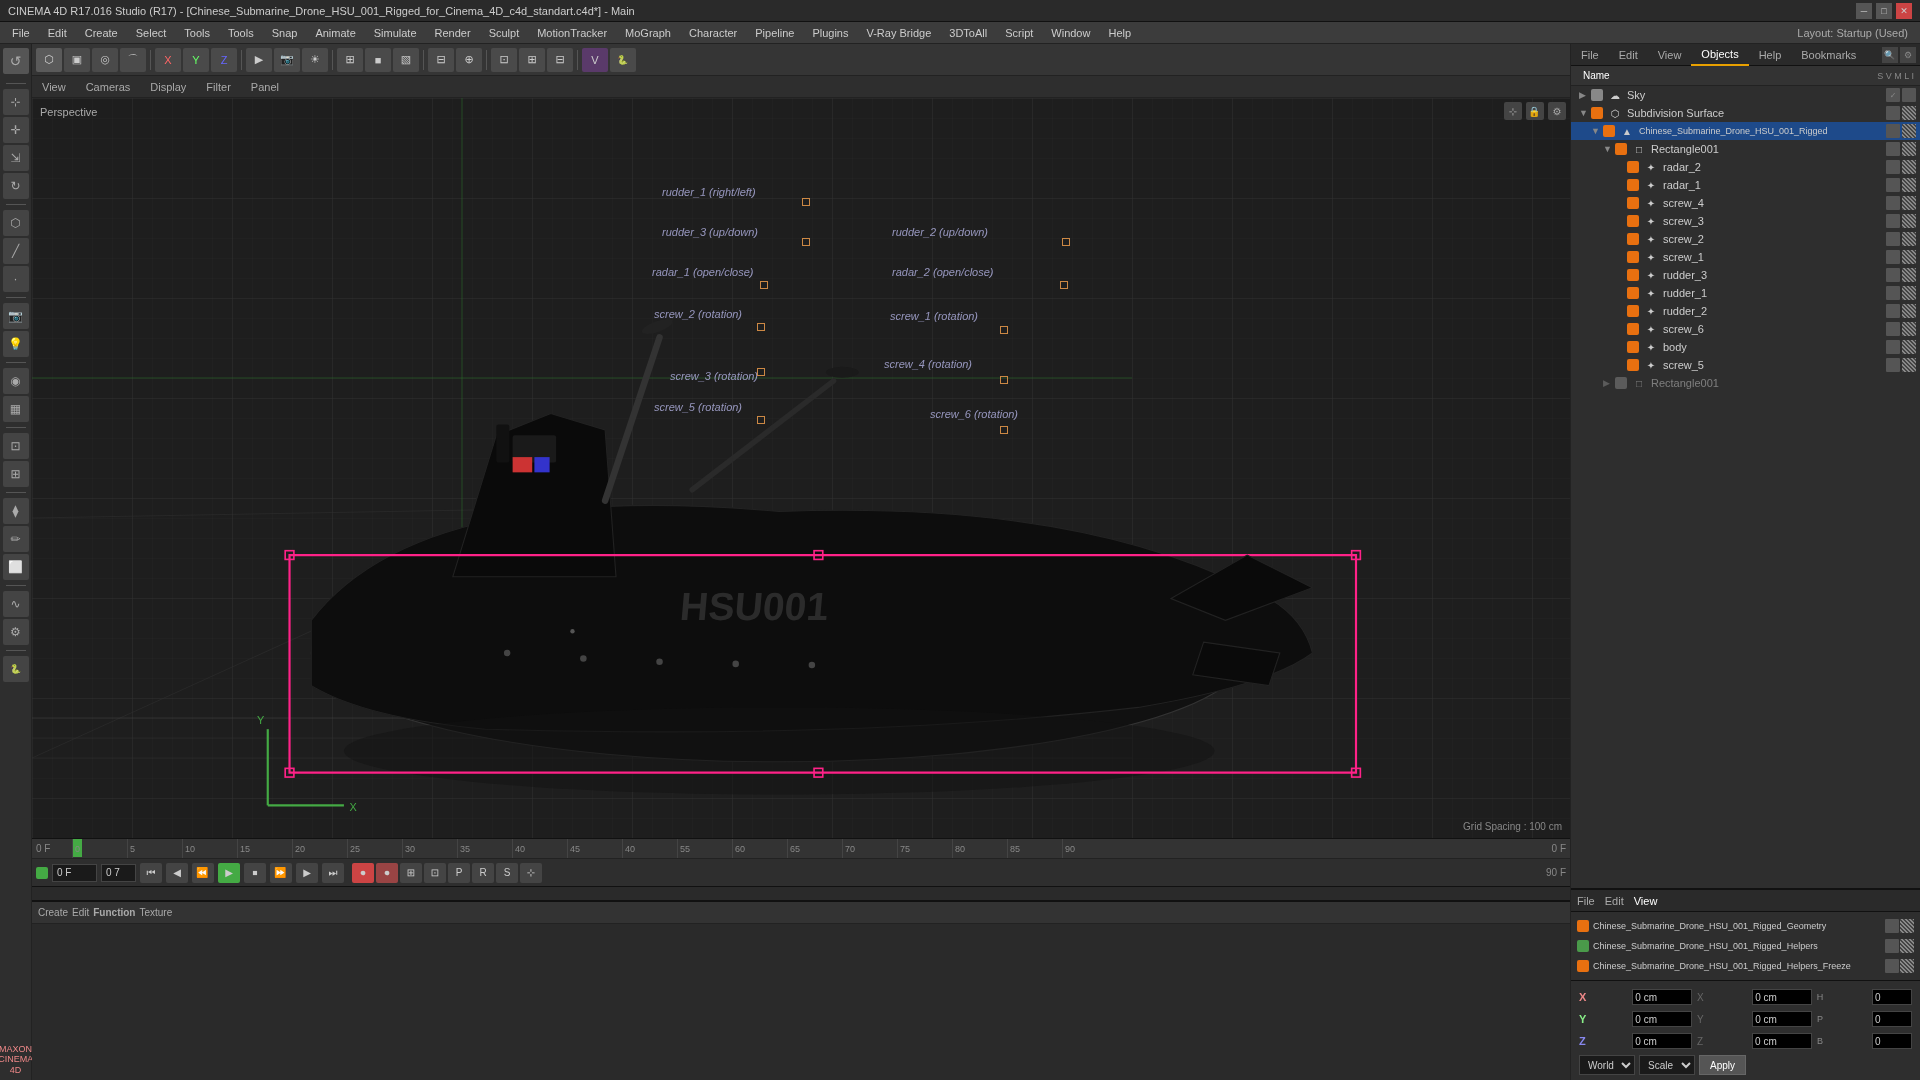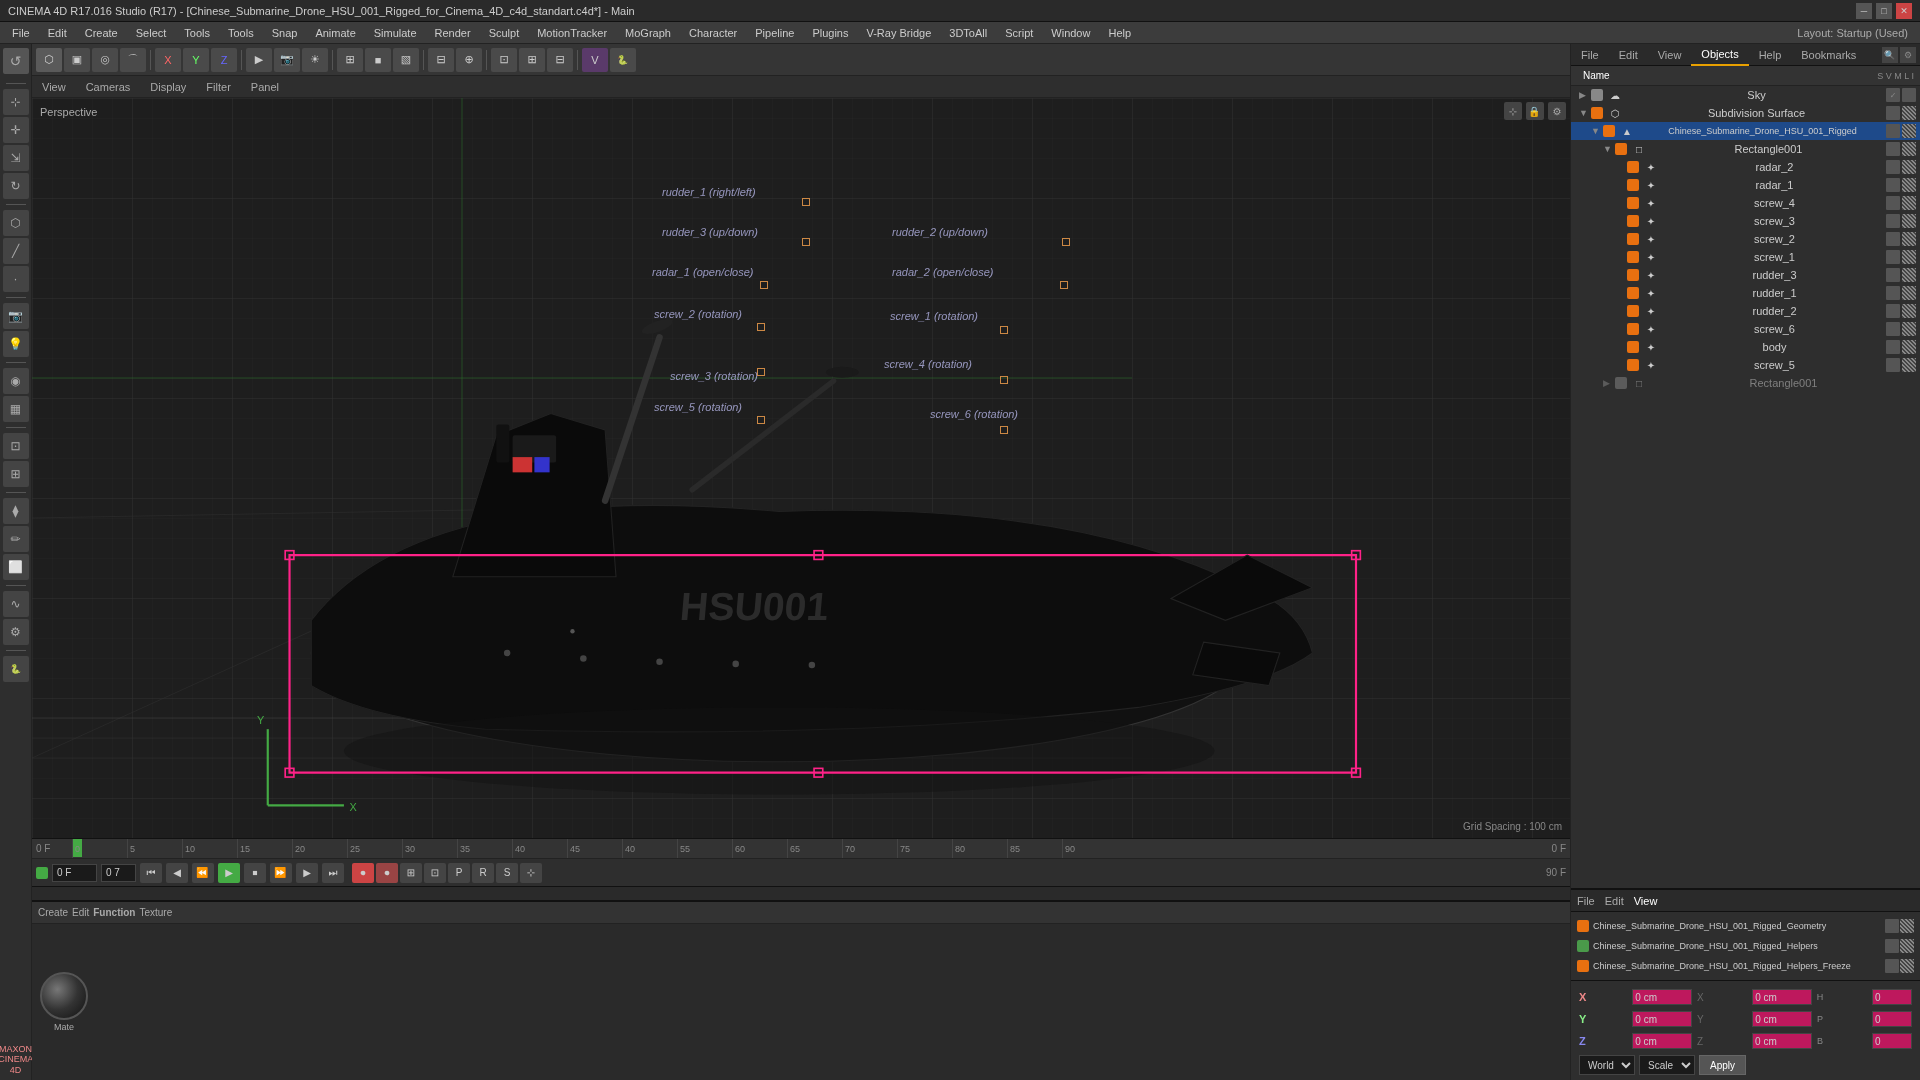--- a/index.html
+++ b/index.html
@@ -83,27 +83,27 @@
     .om-header-tabs { display: flex; gap: 2px; }
     .om-header-tab { color: #aaa; font-size: 10px; cursor: pointer; padding: 2px 6px; }
     .om-header-tab.active { color: #fff; }
 
     #object-list { overflow-y: auto; height: calc(100% - 20px); }
     .obj-item { display: flex; align-items: center; height: 18px; padding: 0 4px; cursor: pointer; }
     .obj-item.selected { background: #1e4a8a; }
     .obj-indent { display: inline-block; }
     .obj-expand { width: 12px; color: #888; font-size: 9px; cursor: pointer; }
     .obj-icon { width: 16px; height: 16px; margin-right: 4px; display: flex; align-items: center; justify-content: center; font-size: 10px; }
-    .obj-name { flex: 1; color: #ccc; font-size: 11px; text-align: center; }
+    .obj-name { flex: 1; color: #ccc; font-size: 11px; }
 
     
     #coord-panel { height: 100px; background: #2e2e2e; border-top: 1px solid #111; padding: 6px 8px; }
     .coord-row { display: flex; align-items: center; height: 20px; gap: 2px; margin-bottom: 2px; }
     .coord-label { width: 12px; color: #e88; font-size: 11px; font-weight: bold; }
-    .coord-input { height: 16px; background: #be185d; border: 1px solid #444; color: #ccc; font-size: 10px; width: 60px; padding: 0 2px; margin-left: 44px; }
+    .coord-input { height: 16px; background: #000000; border: 1px solid #444; color: #ccc; font-size: 10px; width: 60px; padding: 0 2px; margin-left: 44px; }
     .coord-sep { width: 20px; text-align: center; color: #666; font-size: 10px; }
 
     
     #coord-buttons { display: flex; align-items: center; gap: 4px; margin-top: 4px; }
     .coord-select { height: 20px; background: #1a1a1a; border: 1px solid #444; color: #ccc; font-size: 10px; padding: 0 4px; }
     .coord-apply { height: 20px; background: #555; border: 1px solid #666; color: #fff; font-size: 10px; padding: 0 10px; cursor: pointer; }
 
     
     #mat-editor-header { height: 22px; background: #2a2a2a; display: flex; align-items: center; border-bottom: 1px solid #111; padding: 0 6px; }
     #mat-editor-header span { color: #aaa; font-size: 11px; margin-right: 10px; cursor: pointer; }
@@ -414,27 +414,20 @@
 
     <div style="height:180px;background:#2a2a2a;border-top:2px solid #111;display:flex;flex-direction:column;">
 
       <div style="height:22px;background:#333;display:flex;align-items:center;padding:0 6px;gap:4px;border-bottom:1px solid #222;">
         <span style="color:#aaa;font-size:10px;cursor:pointer;">Create</span>
         <span style="color:#aaa;font-size:10px;cursor:pointer;">Edit</span>
         <span style="color:#aaa;font-size:10px;cursor:pointer;font-weight:bold;">Function</span>
         <span style="color:#aaa;font-size:10px;cursor:pointer;">Texture</span>
       </div>
 
-      <div style="flex:1;display:flex;align-items:center;padding:8px;gap:12px;background:#2a2a2a;">
-
-        <div style="display:flex;flex-direction:column;align-items:center;cursor:pointer;">
-          <div style="width:48px;height:48px;border-radius:50%;background:radial-gradient(circle at 35% 35%, #777,#333,#111);border:2px solid #555;"></div>
-          <div style="color:#aaa;font-size:9px;margin-top:2px;">Mate</div>
-        </div>
-      </div>
 
     </div>
 
   </div>
 
   <div id="right-panel">
 
     <div id="right-tabs">
       <span>File</span>
       <span>Edit</span>

